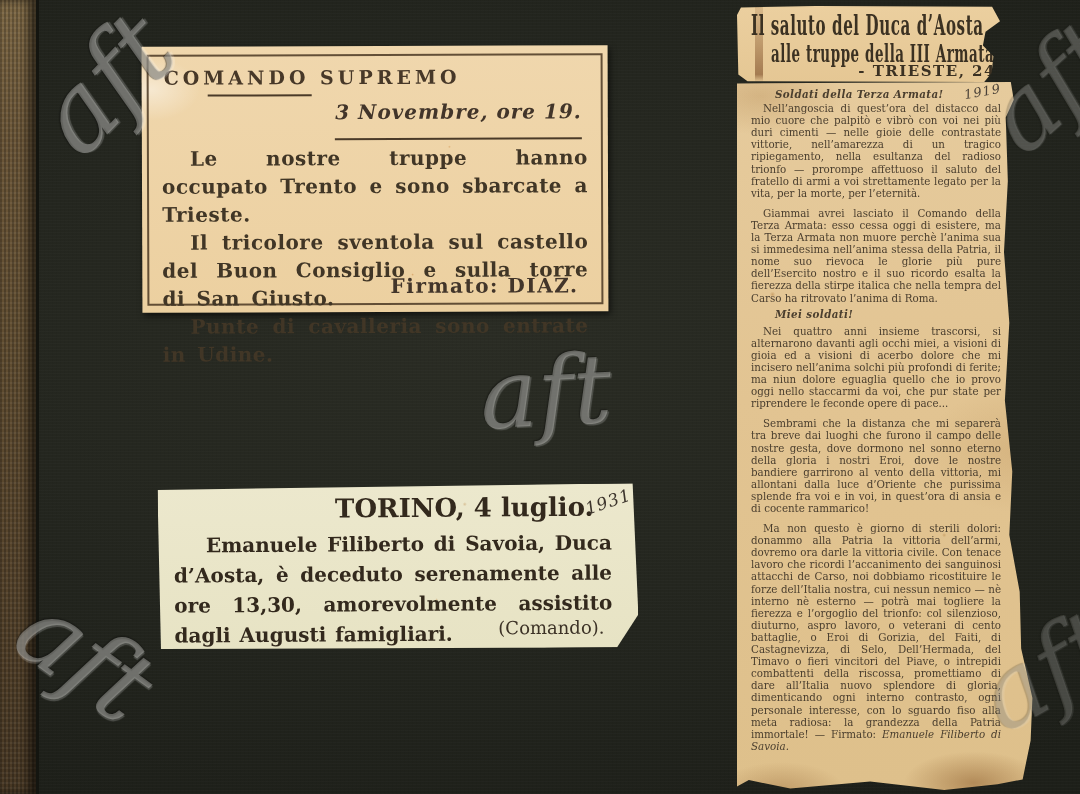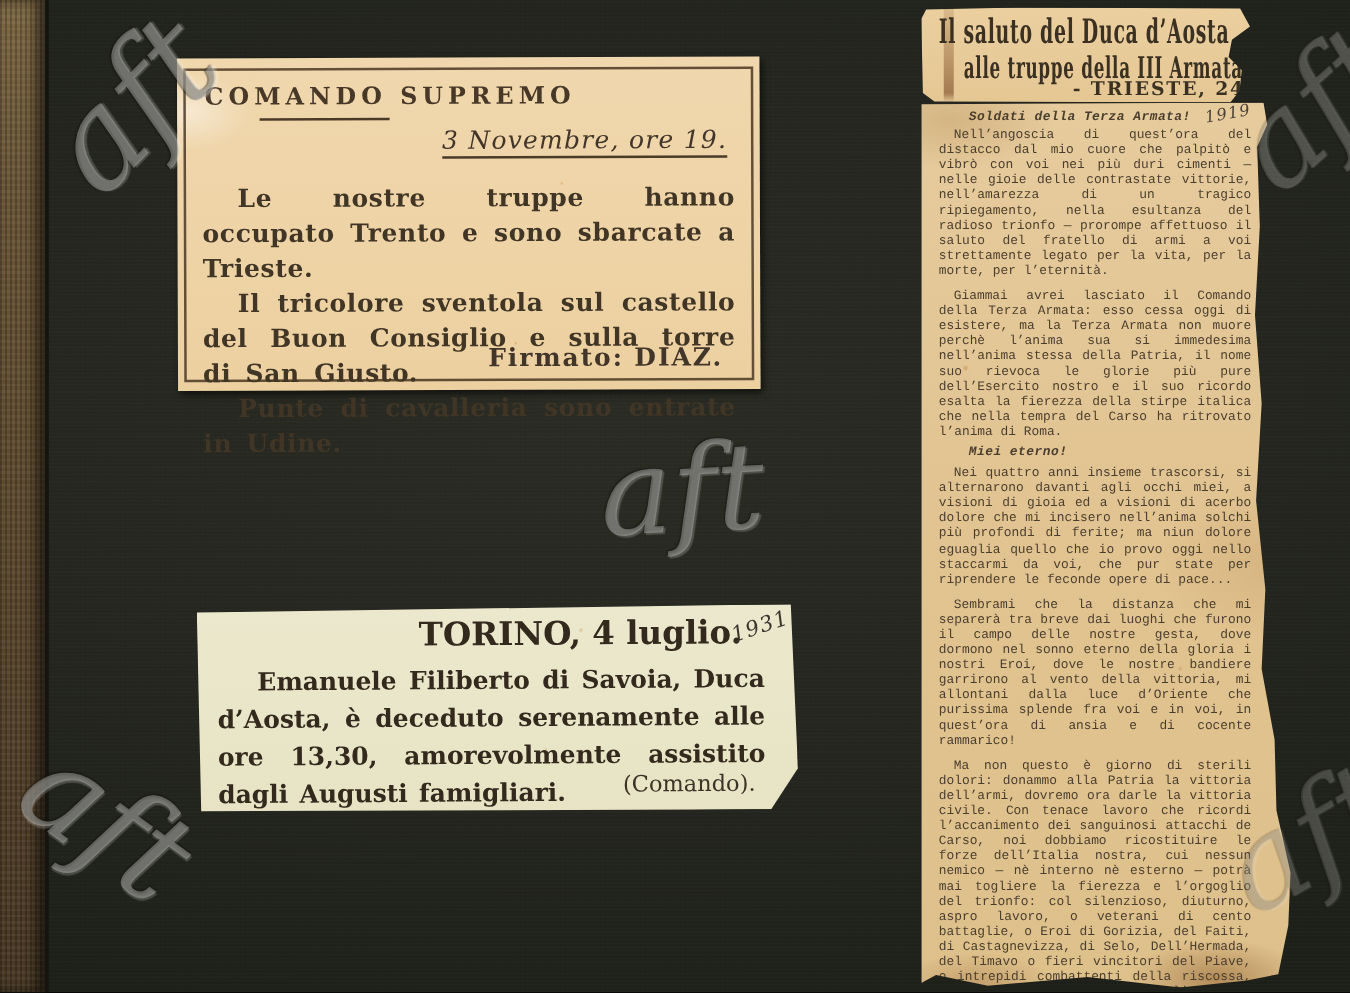--- a/index.html
+++ b/index.html
@@ -40,22 +40,22 @@
       radial-gradient(circle 2px at 30% 72%, rgba(200,120,40,.4), transparent 70%),
       radial-gradient(circle 2px at 58% 86%, rgba(190,110,30,.4), transparent 70%),
       radial-gradient(circle 2px at 66% 38%, rgba(190,110,30,.35), transparent 70%),
       radial-gradient(ellipse 70px 45px at 2% 16%, rgba(255,255,255,.45), transparent 70%),
       linear-gradient(180deg,#f0d7ad 0%,#ecd0a0 100%);
     box-shadow:2px 3px 6px rgba(0,0,0,.6);}
   .cs-border{position:absolute;inset:8px 5px 7px 5px;border:2px solid rgba(74,55,34,.85);pointer-events:none;}
   .cs-header{position:absolute;left:22px;top:20px;font-size:19px;font-weight:bold;
     letter-spacing:4px;color:#473828;}
   .cs-rule{position:absolute;left:66px;top:48px;width:104px;height:2px;background:#4a3a28;}
-  .cs-date{position:absolute;right:26px;top:54px;font-size:20px;font-weight:normal;font-style:italic;
-    color:#42352a;border-bottom:2px solid #4a3a28;padding-bottom:1px;letter-spacing:1px;}
+  .cs-date{position:absolute;right:26px;top:54px;font-size:20px;font-weight:bold;font-style:italic;
+    color:#42352a;border-bottom:2px solid #4a3a28;padding-bottom:14px;letter-spacing:1px;}
   .cs-body{position:absolute;left:20px;right:20px;top:98px;
     font-size:20px;font-weight:bold;letter-spacing:0.5px;word-spacing:4px;
     line-height:28px;color:#413626;text-align:justify;}
   .cs-body p{margin:0;text-indent:28px;}
   .cs-sign{position:absolute;right:30px;bottom:14px;font-size:20px;font-weight:bold;
     letter-spacing:1.5px;color:#42352a;}
   
   .clip-torino{position:absolute;left:158px;top:485px;width:480px;height:164px;
     transform:rotate(-0.4deg);
     clip-path:polygon(0 2%, 99% 0, 100% 80%, 95.5% 100%, 0.5% 99%);
@@ -92,21 +92,21 @@
       radial-gradient(ellipse 140px 90px at 96% 52%, rgba(150,100,40,.16), transparent 70%),
       radial-gradient(ellipse 100px 45px at 80% 99%, rgba(125,75,28,.45), transparent 70%),
       radial-gradient(ellipse 90px 40px at 15% 100%, rgba(125,75,28,.3), transparent 70%),
       radial-gradient(circle 4px at 12% 30%, rgba(170,110,40,.4), transparent 70%),
       radial-gradient(circle 3px at 70% 64%, rgba(170,110,40,.35), transparent 70%),
       linear-gradient(180deg,#e6cb9d 0%,#e2c492 45%,#dec08b 100%);
     filter:drop-shadow(2px 3px 3px rgba(0,0,0,.5));}
   .ar-year{position:absolute;right:32px;top:2px;font-size:13px;font-style:italic;
     color:#4a4138;transform:rotate(-10deg);letter-spacing:1px;z-index:2;}
   .ar-text{position:absolute;left:0;top:0;right:0;bottom:0;padding:6px 32px 16px 14px;
-    font-size:10.3px;line-height:12.1px;color:#4a3e2e;text-align:justify;font-family:Liberation Mono, monospace;}
+    font-size:10.3px;line-height:12.1px;color:#4a3e2e;text-align:justify;}
   .ar-salut{font-style:italic;font-weight:bold;text-indent:24px;margin-bottom:2px;letter-spacing:0.4px;}
   .ar-text p{margin:0 0 3px;text-indent:12px;}
   .ar-mid{font-style:italic;font-weight:bold;text-indent:24px;margin:4px 0 5px;letter-spacing:0.4px;}
   .ar-gap{height:5px;}
   .sig-name{font-style:italic;}
 </style>
 </head>
 <body>
 
 <div class="page">
@@ -139,21 +139,21 @@
     <div class="hl-date">- TRIESTE, 24</div>
   </section>
 
   <section class="clip-article">
     <div class="ar-year">1919</div>
     <div class="ar-text">
       <div class="ar-salut">Soldati della Terza Armata!</div>
       <p>Nell’angoscia di quest’ora del distacco dal mio cuore che palpitò e vibrò con voi nei più duri cimenti — nelle gioie delle contrastate vittorie, nell’amarezza di un tragico ripiegamento, nella esultanza del radioso trionfo — prorompe affettuoso il saluto del fratello di armi a voi strettamente legato per la vita, per la morte, per l’eternità.</p>
       <div class="ar-gap"></div>
       <p>Giammai avrei lasciato il Comando della Terza Armata: esso cessa oggi di esistere, ma la Terza Armata non muore perchè l’anima sua si immedesima nell’anima stessa della Patria, il nome suo rievoca le glorie più pure dell’Esercito nostro e il suo ricordo esalta la fierezza della stirpe italica che nella tempra del Carso ha ritrovato l’anima di Roma.</p>
-      <div class="ar-mid">Miei eterno!</div>
+      <div class="ar-mid">Miei soldati!</div>
       <p>Nei quattro anni insieme trascorsi, si alternarono davanti agli occhi miei, a visioni di gioia ed a visioni di acerbo dolore che mi incisero nell’anima solchi più profondi di ferite; ma niun dolore eguaglia quello che io provo oggi nello staccarmi da voi, che pur state per riprendere le feconde opere di pace...</p>
       <div class="ar-gap"></div>
       <p>Sembrami che la distanza che mi separerà tra breve dai luoghi che furono il campo delle nostre gesta, dove dormono nel sonno eterno della gloria i nostri Eroi, dove le nostre bandiere garrirono al vento della vittoria, mi allontani dalla luce d’Oriente che purissima splende fra voi e in voi, in quest’ora di ansia e di cocente rammarico!</p>
       <div class="ar-gap"></div>
       <p class="ar-last"><span>Ma non questo è giorno di sterili dolori: donammo alla Patria la vittoria dell’armi, dovremo ora darle la vittoria civile. Con tenace lavoro che ricordi l’accanimento dei sanguinosi attacchi de Carso, noi dobbiamo ricostituire le forze dell’Italia nostra, cui nessun nemico — nè interno nè esterno — potrà mai togliere la fierezza e l’orgoglio del trionfo: col silenzioso, diuturno, aspro lavoro, o veterani di cento battaglie, o Eroi di Gorizia, del Faiti, di Castagnevizza, di Selo, Dell’Hermada, del Timavo o fieri vincitori del Piave, o intrepidi combattenti della riscossa, promettiamo di dare all’Italia nuovo splendore di gloria, dimenticando ogni interno contrasto, ogni personale interesse, con lo sguardo fiso alla meta radiosa: la grandezza della Patria immortale!</span><span class="sig-prefix"> — Firmato: </span><em class="sig-name">Emanuele Filiberto di Savoia.</em></p>
     </div>
   </section>
 
   <div class="wm wm1">aft</div>
   <div class="wm wm2">aft</div>

